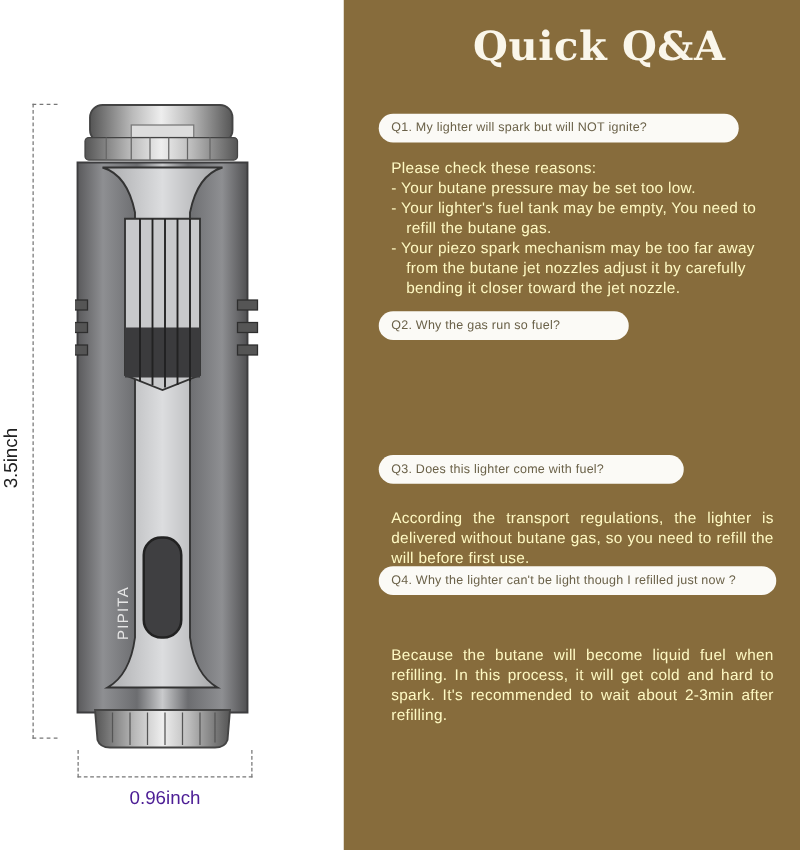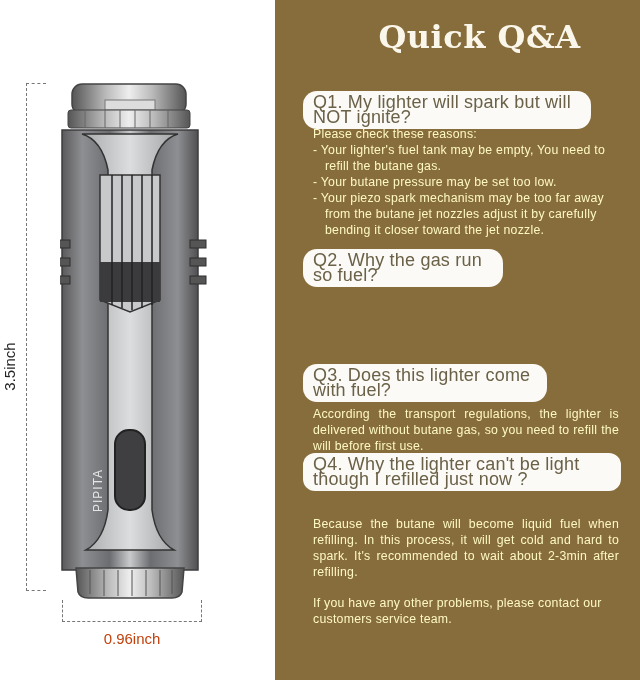--- a/index.html
+++ b/index.html
@@ -1,26 +1,26 @@
 <!DOCTYPE html>
 <html><head>
 <meta charset="utf-8">
 <style>
   html,body{margin:0;padding:0;}
   body{width:640px;height:680px;position:relative;overflow:hidden;background:#ffffff;font-family:"Liberation Sans",sans-serif;}
   .left{position:absolute;left:0;top:0;width:275px;height:680px;background:#ffffff;}
   .right{position:absolute;left:275px;top:0;width:365px;height:680px;background:#876c3c;}
   .title{position:absolute;left:0;width:365px;top:18px;text-align:center;font-family:"DejaVu Serif",serif;font-weight:bold;font-size:32px;color:#faf6ea;letter-spacing:0.5px;margin-left:22px;}
-  .qpill{position:absolute;left:28px;background:#fbfaf6;color:#6a6148;border-radius:14px;font-size:18px;line-height:15px;padding:4px 10px;box-sizing:border-box;letter-spacing:0.2px;}
+  .qpill{position:absolute;left:28px;background:#fbfaf6;color:#6a6148;border-radius:14px;font-size:10px;line-height:15px;padding:4px 10px;box-sizing:border-box;letter-spacing:0.2px;}
   .ans{position:absolute;left:38px;width:306px;color:#fef9c3;font-size:12.3px;line-height:16px;letter-spacing:0.25px;text-align:justify;}
   .ans .ind{padding-left:12px;text-indent:-12px;text-align:left;}
   .dim-v{position:absolute;left:26px;top:83px;width:20px;height:508px;border-left:1.5px dashed #777;border-top:1.5px dashed #777;border-bottom:1.5px dashed #777;box-sizing:border-box;}
   .dim-h{position:absolute;left:62px;top:600px;width:140px;height:22px;border-left:1.5px dashed #777;border-right:1.5px dashed #777;border-bottom:1.5px dashed #777;box-sizing:border-box;}
   .lbl-v{position:absolute;left:-26px;top:358px;width:70px;text-align:center;transform:rotate(-90deg);font-size:15px;color:#222;}
-  .lbl-h{position:absolute;left:62px;top:630px;width:140px;text-align:center;font-size:15px;color:#c2410c;}
+  .lbl-h{position:absolute;left:62px;top:630px;width:140px;text-align:center;font-size:15px;color:#4c1d95;}
   .lighter{position:absolute;left:60px;top:80px;width:150px;height:520px;}
 </style>
 </head>
 <body>
 
 <div class="left">
   <div class="dim-v"></div>
   <div class="lbl-v">3.5inch</div>
 
   <svg class="lighter" viewBox="0 0 150 520" xmlns="http://www.w3.org/2000/svg">
@@ -102,27 +102,26 @@
   <div class="dim-h"></div>
   <div class="lbl-h">0.96inch</div>
 </div>
 
 <div class="right">
   <div class="title">Quick Q&amp;A</div>
 
   <div class="qpill" style="top:91px;width:288px;">Q1. My lighter will spark but will NOT ignite?</div>
   <div class="ans" style="top:126px;">
     <div>Please check these reasons:</div>
+    <div class="ind">- Your butane pressure may be set too low.</div>
     <div class="ind">- Your lighter's fuel tank may be empty, You need to refill the butane gas.</div>
-    <div class="ind">- Your butane pressure may be set too low.</div>
     <div class="ind">- Your piezo spark mechanism may be too far away from the butane jet nozzles adjust it by carefully bending it closer toward the jet nozzle.</div>
   </div>
 
   <div class="qpill" style="top:249px;width:200px;">Q2. Why the gas run so fuel?</div>
 
   <div class="qpill" style="top:364px;width:244px;">Q3. Does this lighter come with fuel?</div>
   <div class="ans" style="top:406px;">According the transport regulations, the lighter is delivered without butane gas, so you need to refill the will before first use.</div>
 
   <div class="qpill" style="top:453px;width:318px;border-radius:12px;">Q4. Why the lighter can't be light though I refilled just now ?</div>
   <div class="ans" style="top:516px;">Because the butane will become liquid fuel when refilling. In this process, it will get cold and hard to spark. It's recommended to wait about 2-3min after refilling.</div>
 
-  <div class="ans" style="top:595px;text-align:left;">If you have any other problems, please contact our customers service team.</div>
 </div>
 
 </body></html>

